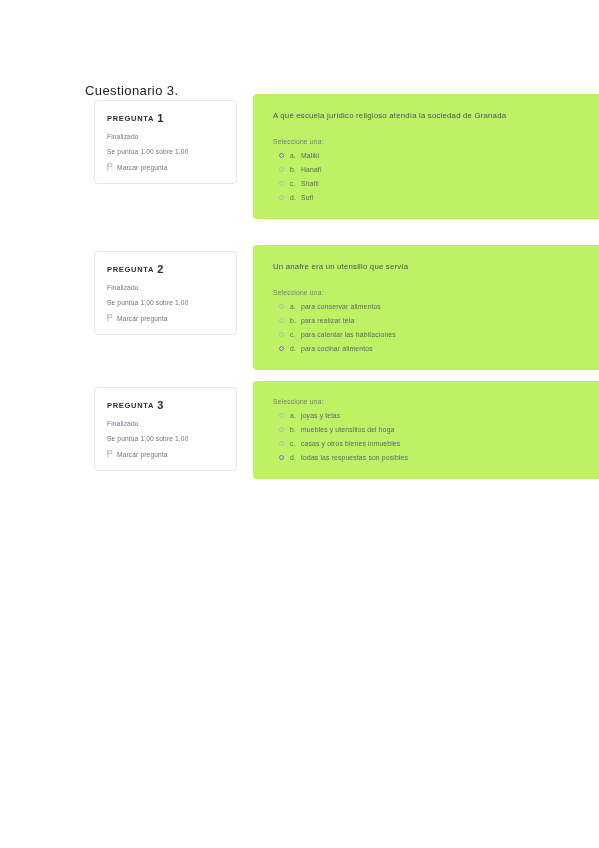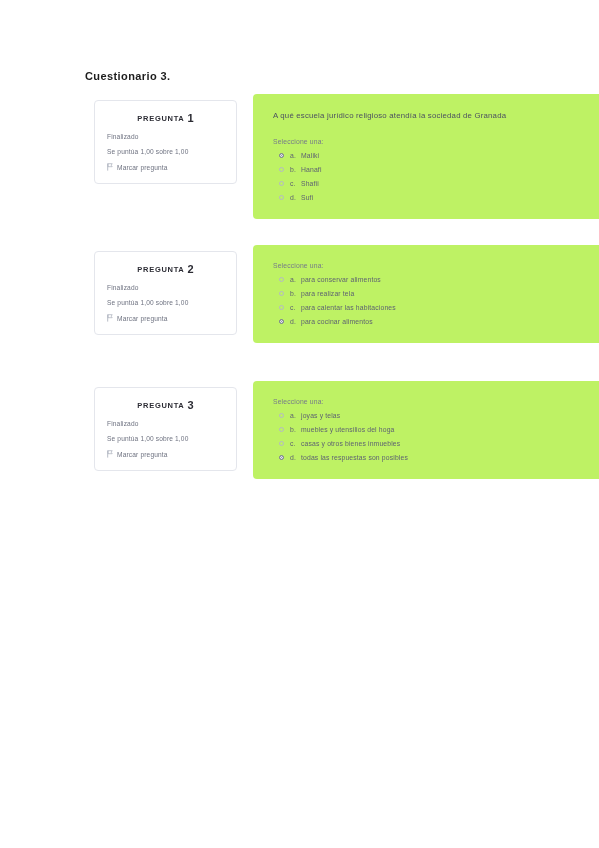--- a/index.html
+++ b/index.html
@@ -15,23 +15,23 @@
     overflow: hidden;
   }
   .page {
     position: relative;
     width: 599px;
     height: 848px;
   }
   .doc-title {
     position: absolute;
     left: 85px;
-    top: 70px;
-    font-size: 11px;
-    font-weight: bold;
+    top: 83px;
+    font-size: 13px;
+    font-weight: normal;
     color: #1c1c1c;
     letter-spacing: 0.4px;
   }
   .qblock {
     position: absolute;
     left: 85px;
     width: 480px;
   }
   .qblock-1 { top: 94px; }
   .qblock-2 { top: 245px; }
@@ -48,21 +48,20 @@
     padding: 11px 12px 12px 12px;
     box-sizing: border-box;
   }
   .info-head {
     font-size: 7.5px;
     font-weight: bold;
     color: #2b2b33;
     letter-spacing: 0.7px;
     margin-bottom: 9px;
     white-space: nowrap;
-    text-align: center;
   }
   .info-head .qnum {
     font-size: 11px;
     font-weight: bold;
     letter-spacing: 0;
     margin-left: 3px;
     vertical-align: -1px;
   }
   .info-line {
     font-size: 6.6px;
@@ -205,20 +204,21 @@
       <div class="info-line">Se puntúa 1,00 sobre 1,00</div>
       <div class="flag-row">
         <svg class="flag-icon" viewBox="0 0 6 8">
           <path d="M0.7 0.4 L0.7 7.6" stroke="#9a9fae" stroke-width="0.7" fill="none"></path>
           <path d="M1.1 0.7 L5.2 0.7 L4.2 2.2 L5.2 3.7 L1.1 3.7 Z" fill="none" stroke="#9a9fae" stroke-width="0.6"></path>
         </svg>
         <span class="flag-label">Marcar pregunta</span>
       </div>
     </div>
     <div class="answer-panel">
+      <div class="q-text">Un anafre era un utensilio que servía</div>
       <div class="select-label">Seleccione una:</div>
       <div class="option">
         <span class="radio"></span>
         <span class="opt-letter">a.</span>
         <span class="opt-text">para conservar alimentos</span>
       </div>
       <div class="option">
         <span class="radio"></span>
         <span class="opt-letter">b.</span>
         <span class="opt-text">para realizar tela</span>

